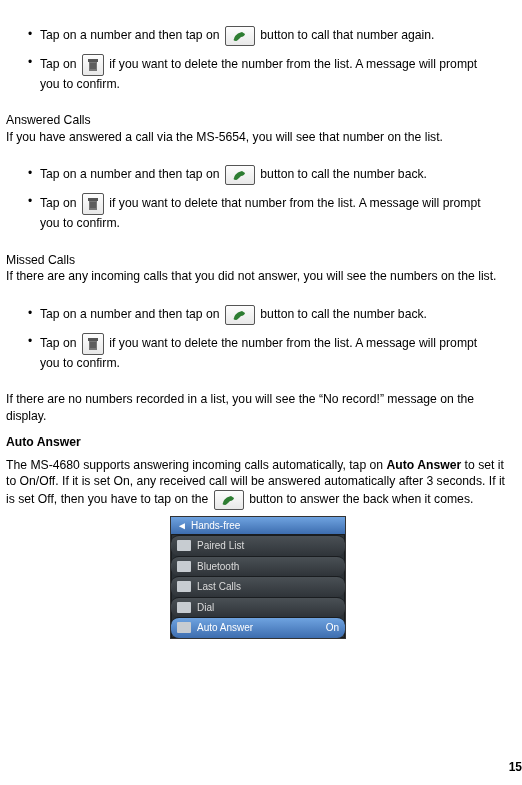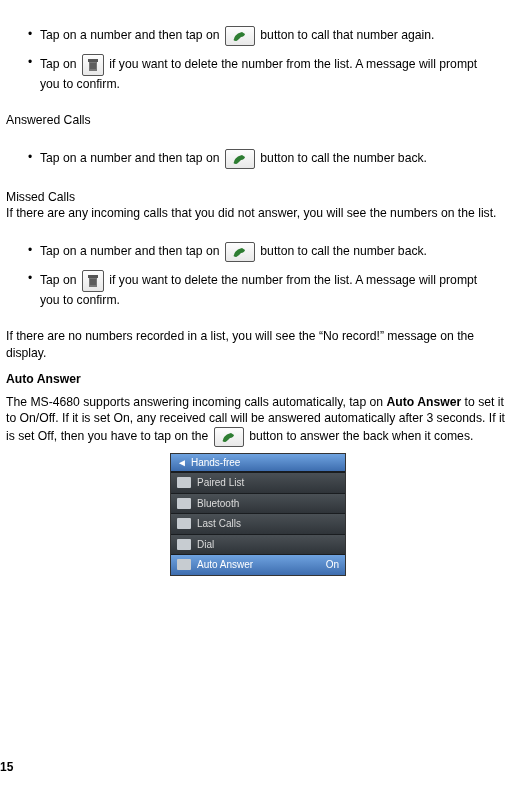--- a/index.html
+++ b/index.html
@@ -58,35 +58,36 @@
     font-size:10px;
     padding:2px 6px;
     border-bottom:1px solid #1a1d20;
   }
   .menu-head .chev{margin-right:4px;font-size:10px}
   .menu-row{
     display:flex;align-items:center;
     padding:3px 6px;
     border-top:1px solid #1a1d20;
     background:linear-gradient(#4a5055,#2f3439);
+    border-radius:8px;
   }
   .menu-row.sel{background:linear-gradient(#6fa3e0,#3d6daf);color:#fff}
   .menu-row .mi{
     width:14px;height:11px;
     margin-right:6px;
     background:#c7ccd1;
     border-radius:1px;
     flex-shrink:0;
   }
   .menu-row .mlabel{flex:1 1 auto}
   .menu-row .mval{flex:0 0 auto;margin-left:6px}
   .pgnum{
     position:absolute;
     bottom:10px;left:0;right:0;
-    text-align:left;
+    text-align:right;
     font-weight:bold;
     font-size:12px;
   }
 </style>
 </head>
 <body>
 
 <div class="page">
 
   <ul class="bul" id="top-bullets">
@@ -100,26 +101,36 @@
       <rect x="5" y="4" width="10" height="3" fill="#555"></rect>
       <rect x="6" y="7" width="8" height="9" fill="#777"></rect>
       <rect x="7.5" y="8" width="1" height="6" fill="#444"></rect>
       <rect x="9.5" y="8" width="1" height="6" fill="#444"></rect>
       <rect x="11.5" y="8" width="1" height="6" fill="#444"></rect>
     </svg>
   </span><span> if you want to delete the number from the list. A message will prompt you to confirm.</span></li>
     </ul>
 
   <div class="sec-title">Answered Calls</div>
+  <div class="para" style="margin-top:0">If you have answered a call via the MS-5654, you will see that number on the list.</div>
   <ul class="bul" id="answered-bullets">
       <li><span>Tap on a number and then tap on </span><span class="icon-box">
     <svg width="28" height="18" viewBox="0 0 28 18">
       <path d="M8 12 C9 8 12 6 16 5 L19 7 C19 8 17 10 15 10 C13 12 11 14 10 14 C8 14 7 13 8 12 Z" fill="#2e7d32"></path>
     </svg>
   </span><span> button to call the number back.</span></li>
+      <li><span>Tap on </span><span class="icon-box sq">
+    <svg width="20" height="20" viewBox="0 0 20 20">
+      <rect x="5" y="4" width="10" height="3" fill="#555"></rect>
+      <rect x="6" y="7" width="8" height="9" fill="#777"></rect>
+      <rect x="7.5" y="8" width="1" height="6" fill="#444"></rect>
+      <rect x="9.5" y="8" width="1" height="6" fill="#444"></rect>
+      <rect x="11.5" y="8" width="1" height="6" fill="#444"></rect>
+    </svg>
+  </span><span> if you want to delete that number from the list. A message will prompt you to confirm.</span></li>
     </ul>
 
   <div class="sec-title">Missed Calls</div>
   <div class="para" style="margin-top:0">If there are any incoming calls that you did not answer, you will see the numbers on the list.</div>
   <ul class="bul" id="missed-bullets">
       <li><span>Tap on a number and then tap on </span><span class="icon-box">
     <svg width="28" height="18" viewBox="0 0 28 18">
       <path d="M8 12 C9 8 12 6 16 5 L19 7 C19 8 17 10 15 10 C13 12 11 14 10 14 C8 14 7 13 8 12 Z" fill="#2e7d32"></path>
     </svg>
   </span><span> button to call the number back.</span></li>

